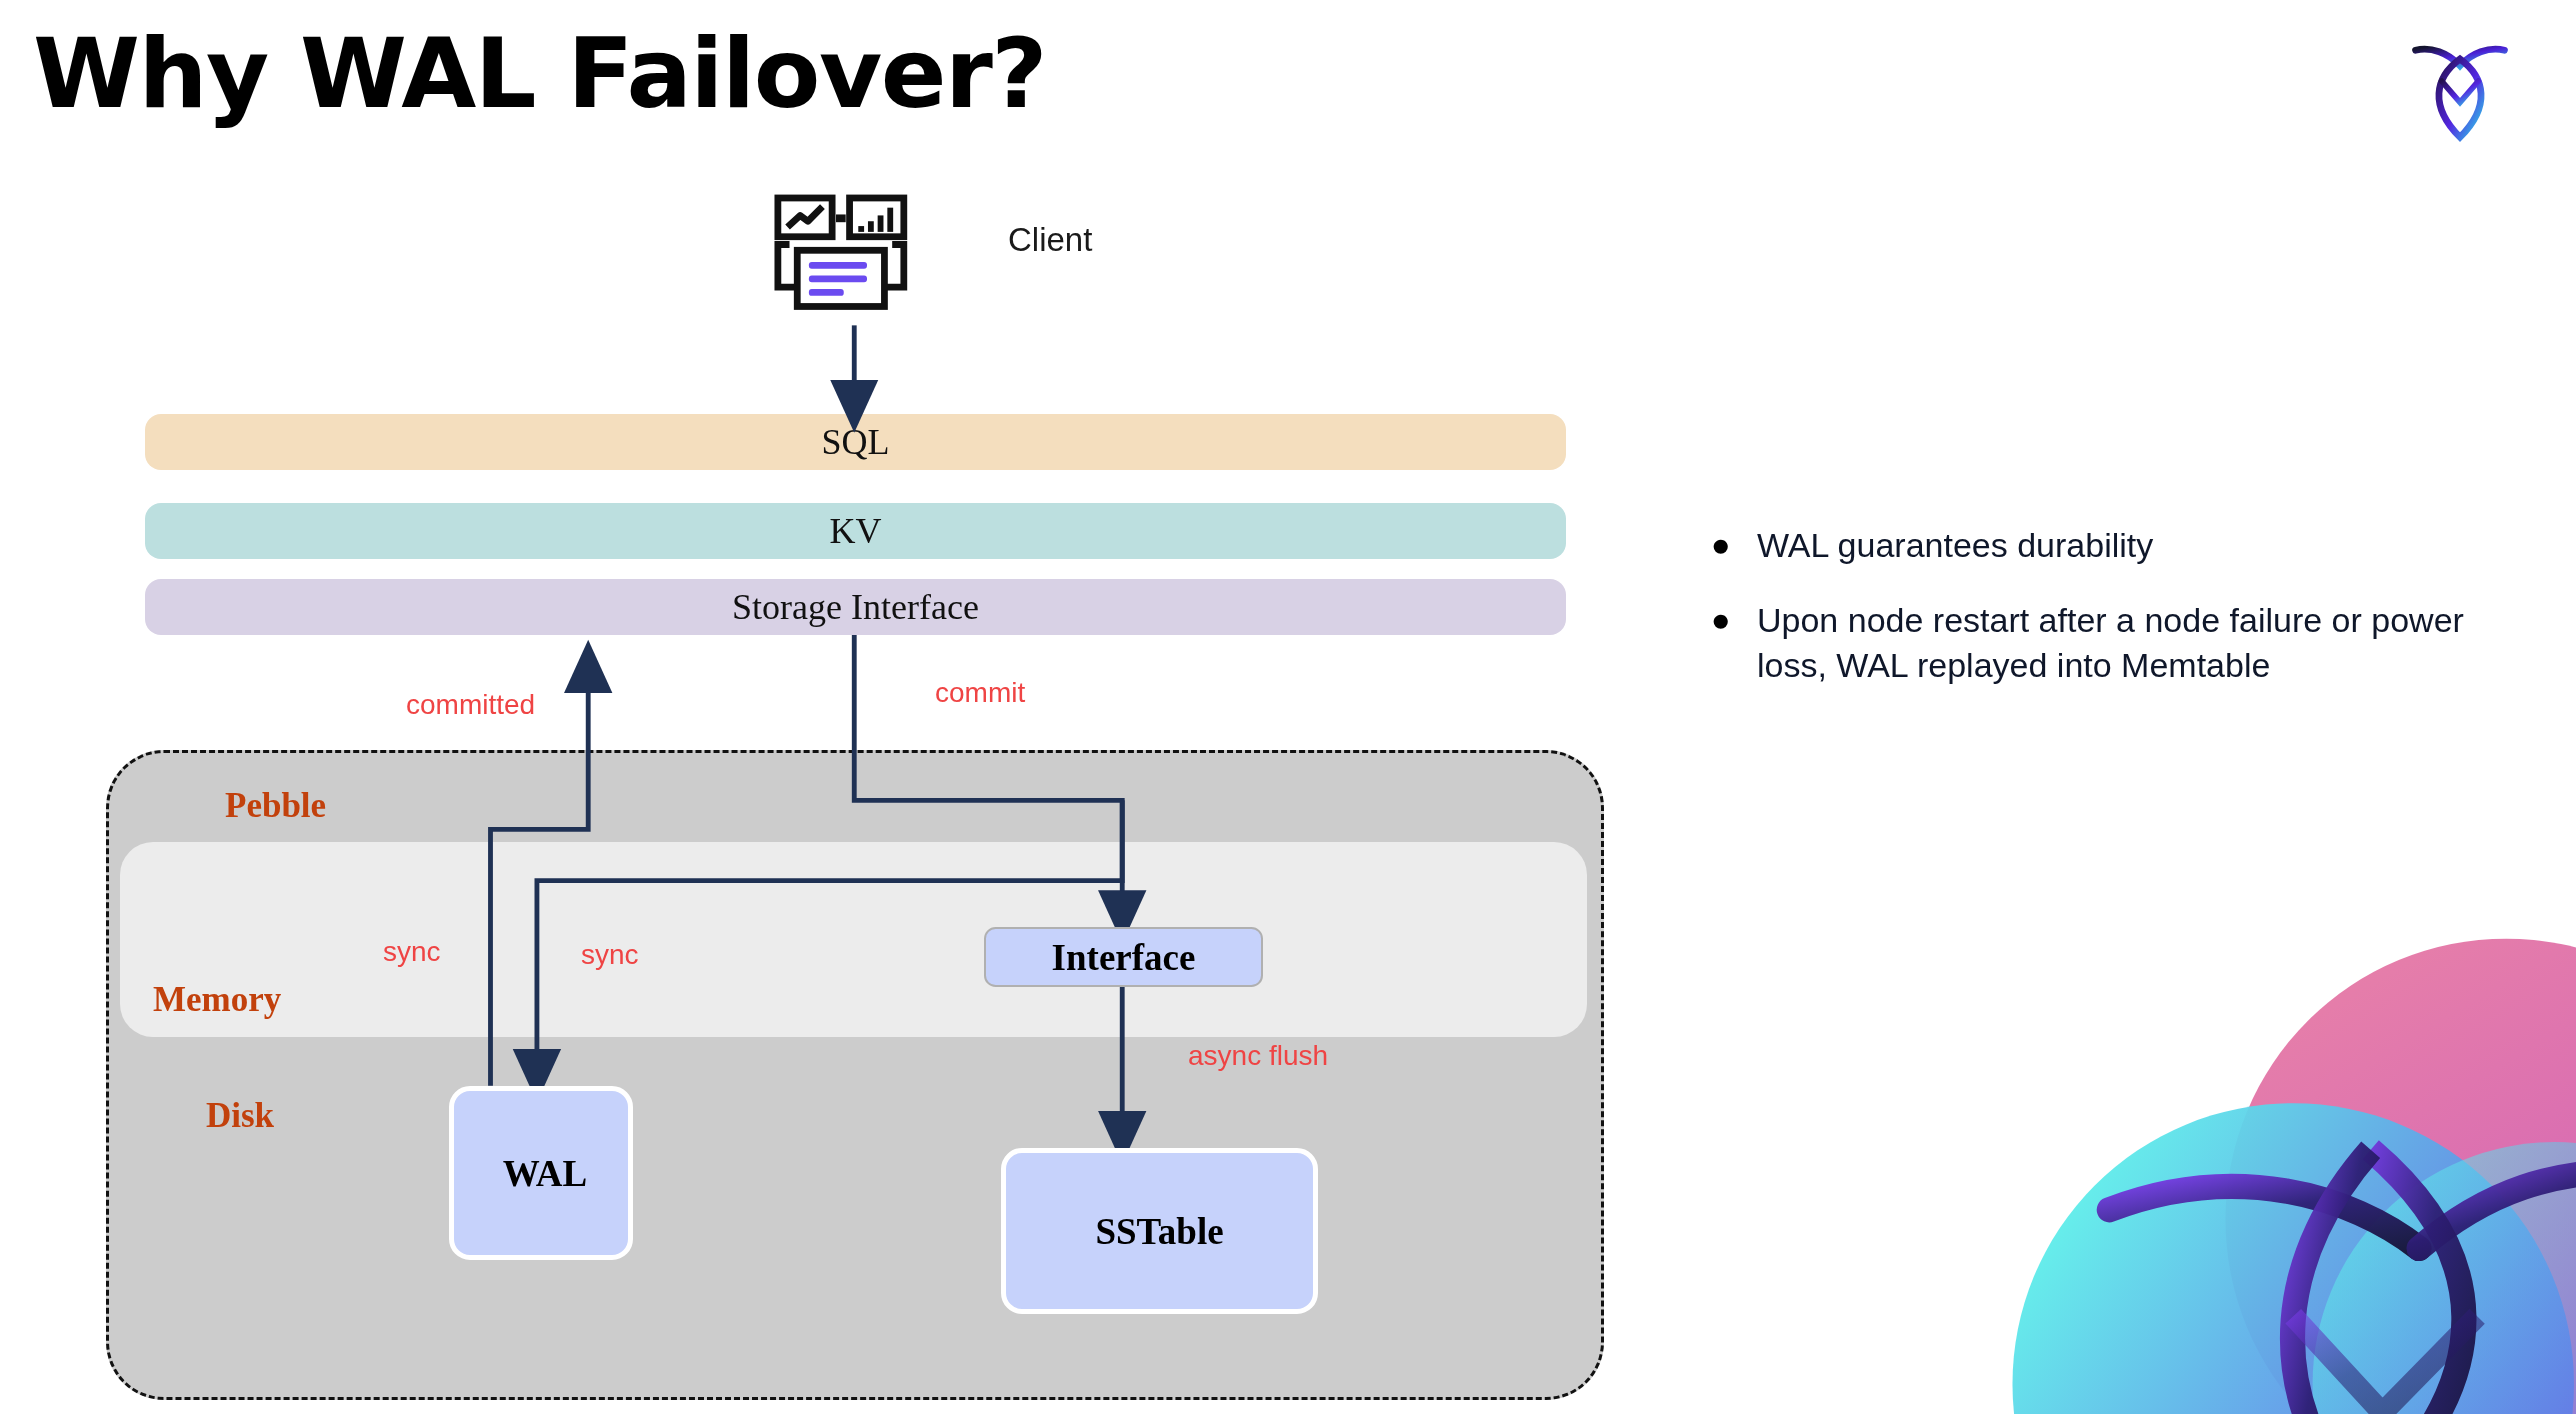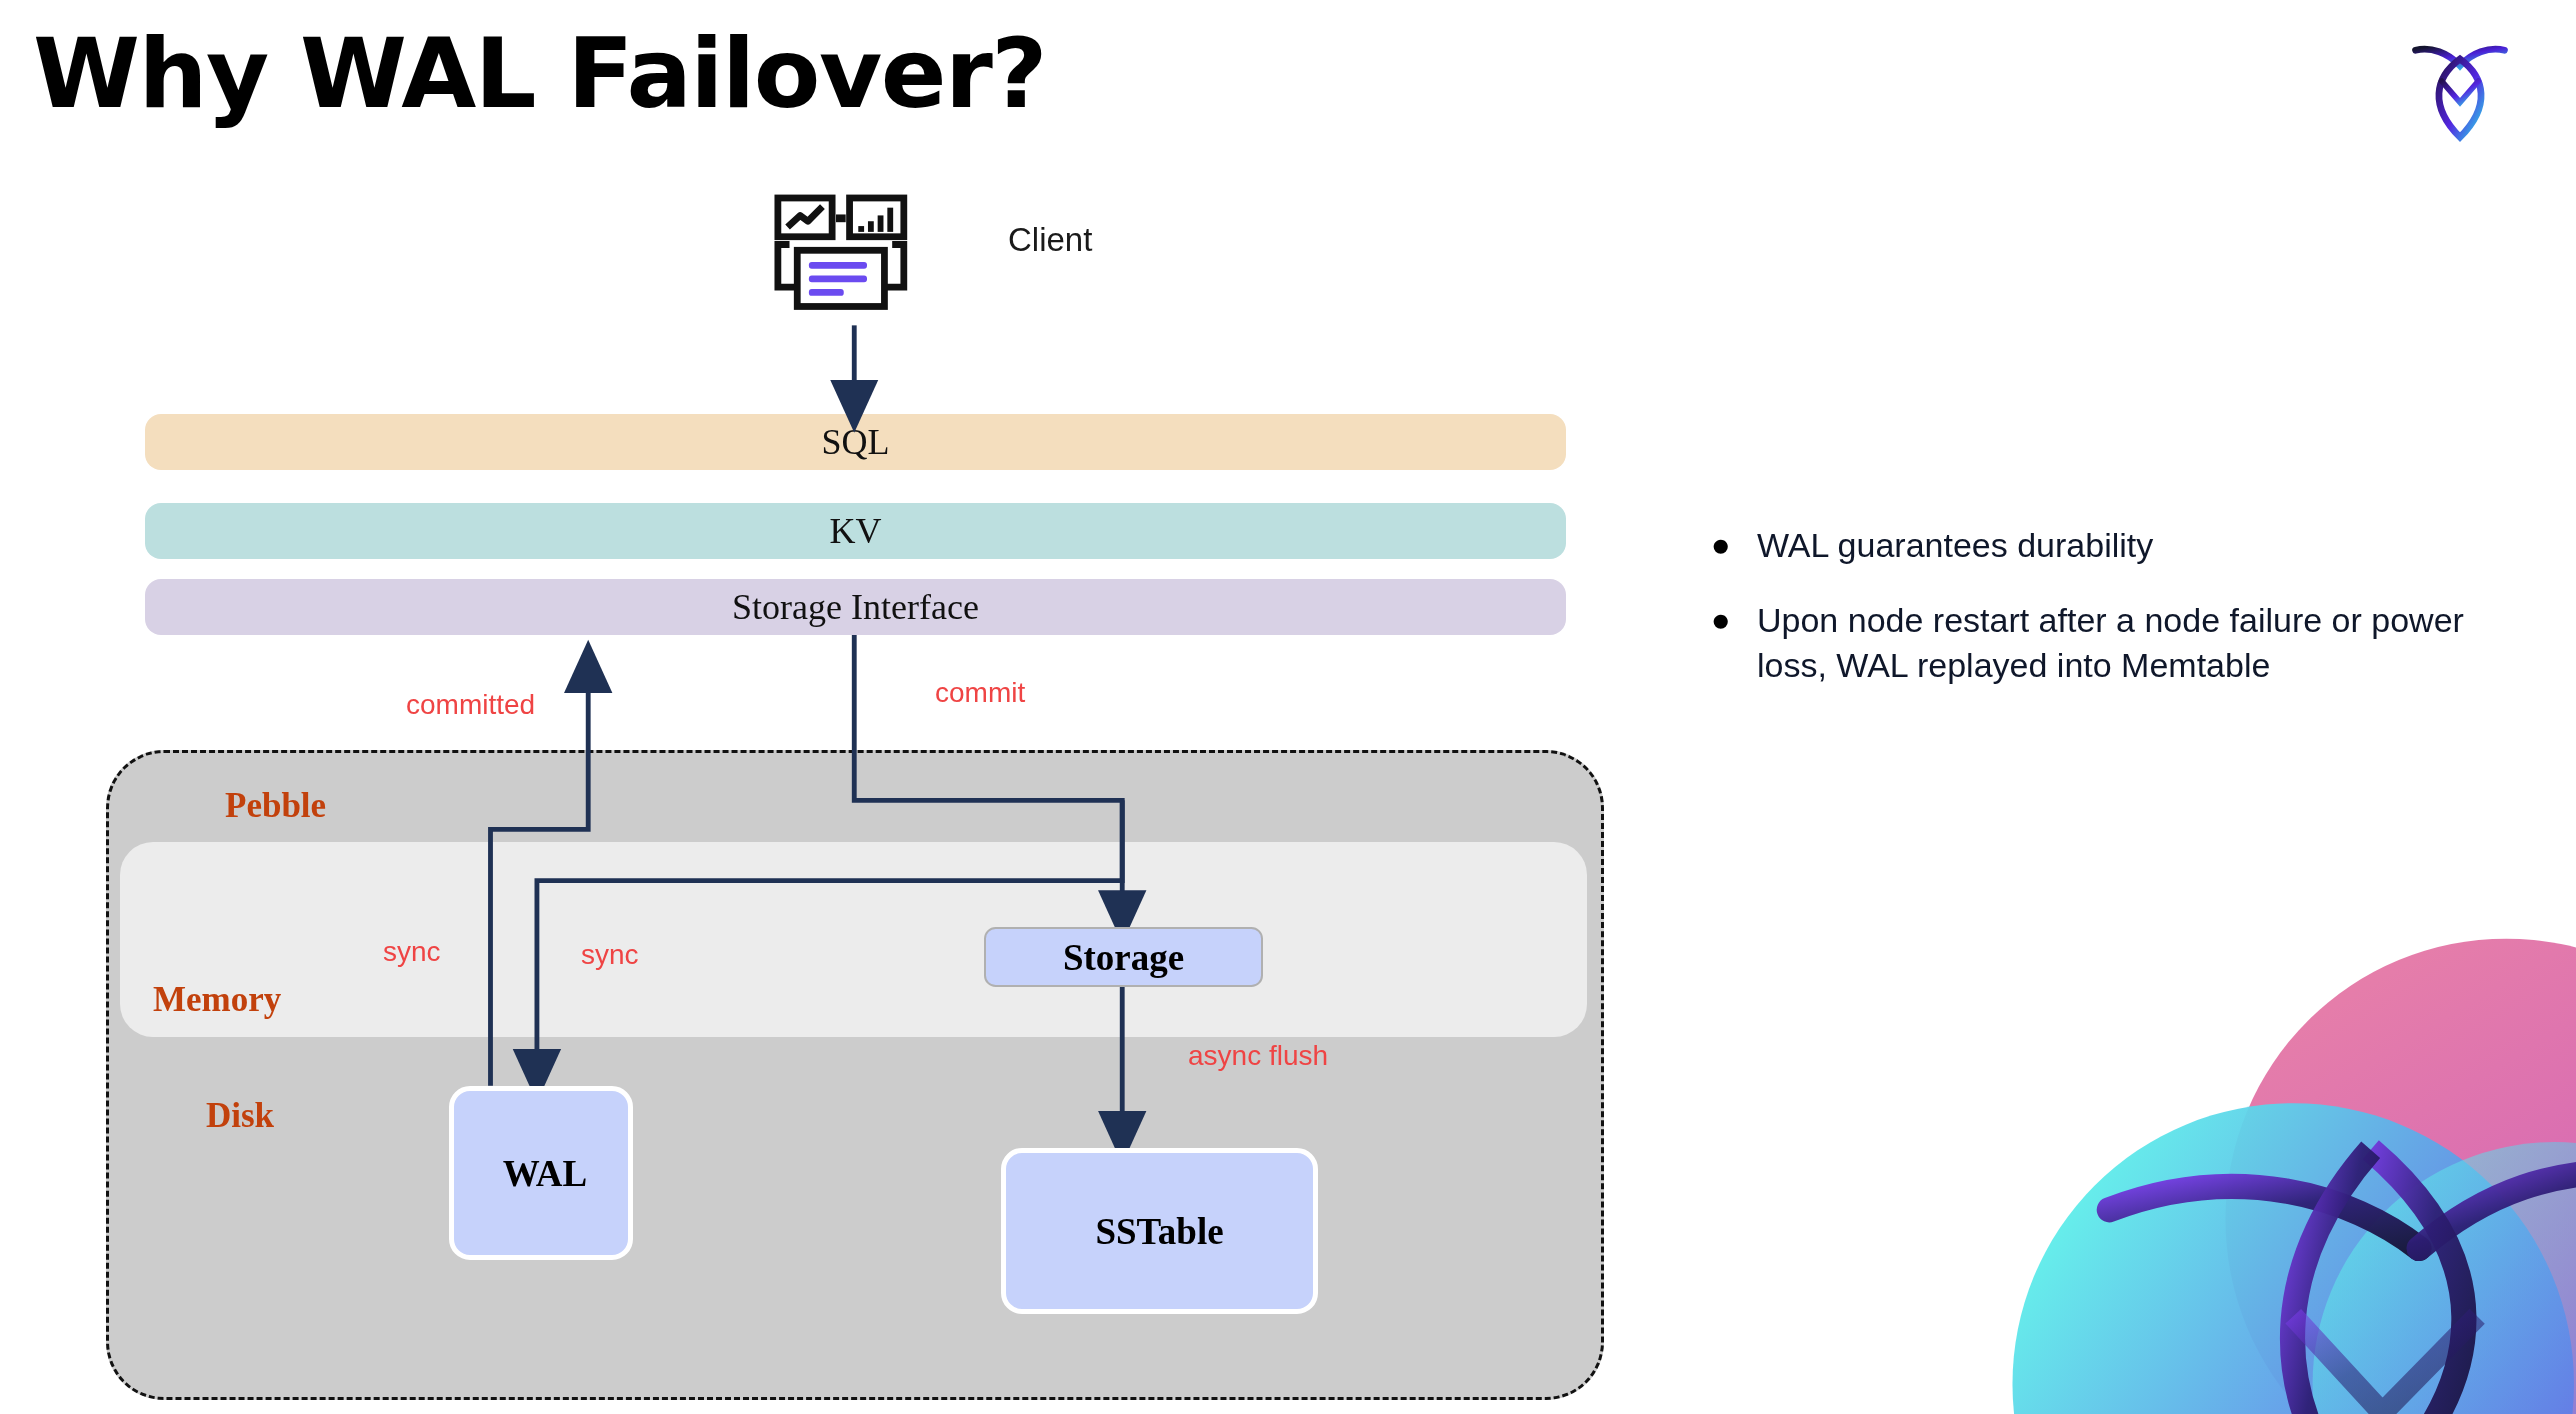--- a/index.html
+++ b/index.html
@@ -342,21 +342,21 @@
       </g>
     </svg>
 
     <div class="edge-label" id="lbl-committed">committed</div>
     <div class="edge-label" id="lbl-commit">commit</div>
     <div class="edge-label" id="lbl-sync1">sync</div>
     <div class="edge-label" id="lbl-sync2">sync</div>
     <div class="edge-label" id="lbl-asyncflush">async flush</div>
 
     <div class="node-box" id="node-memtable">
-      <span>Storage</span>
+      <span>Interface</span>
     </div>
     <div class="node-box" id="node-wal">
       <span>WAL</span>
     </div>
     <div class="node-box" id="node-sstable">
       <span>SSTable</span>
     </div>
   </div>
 
   <div id="bullets">

